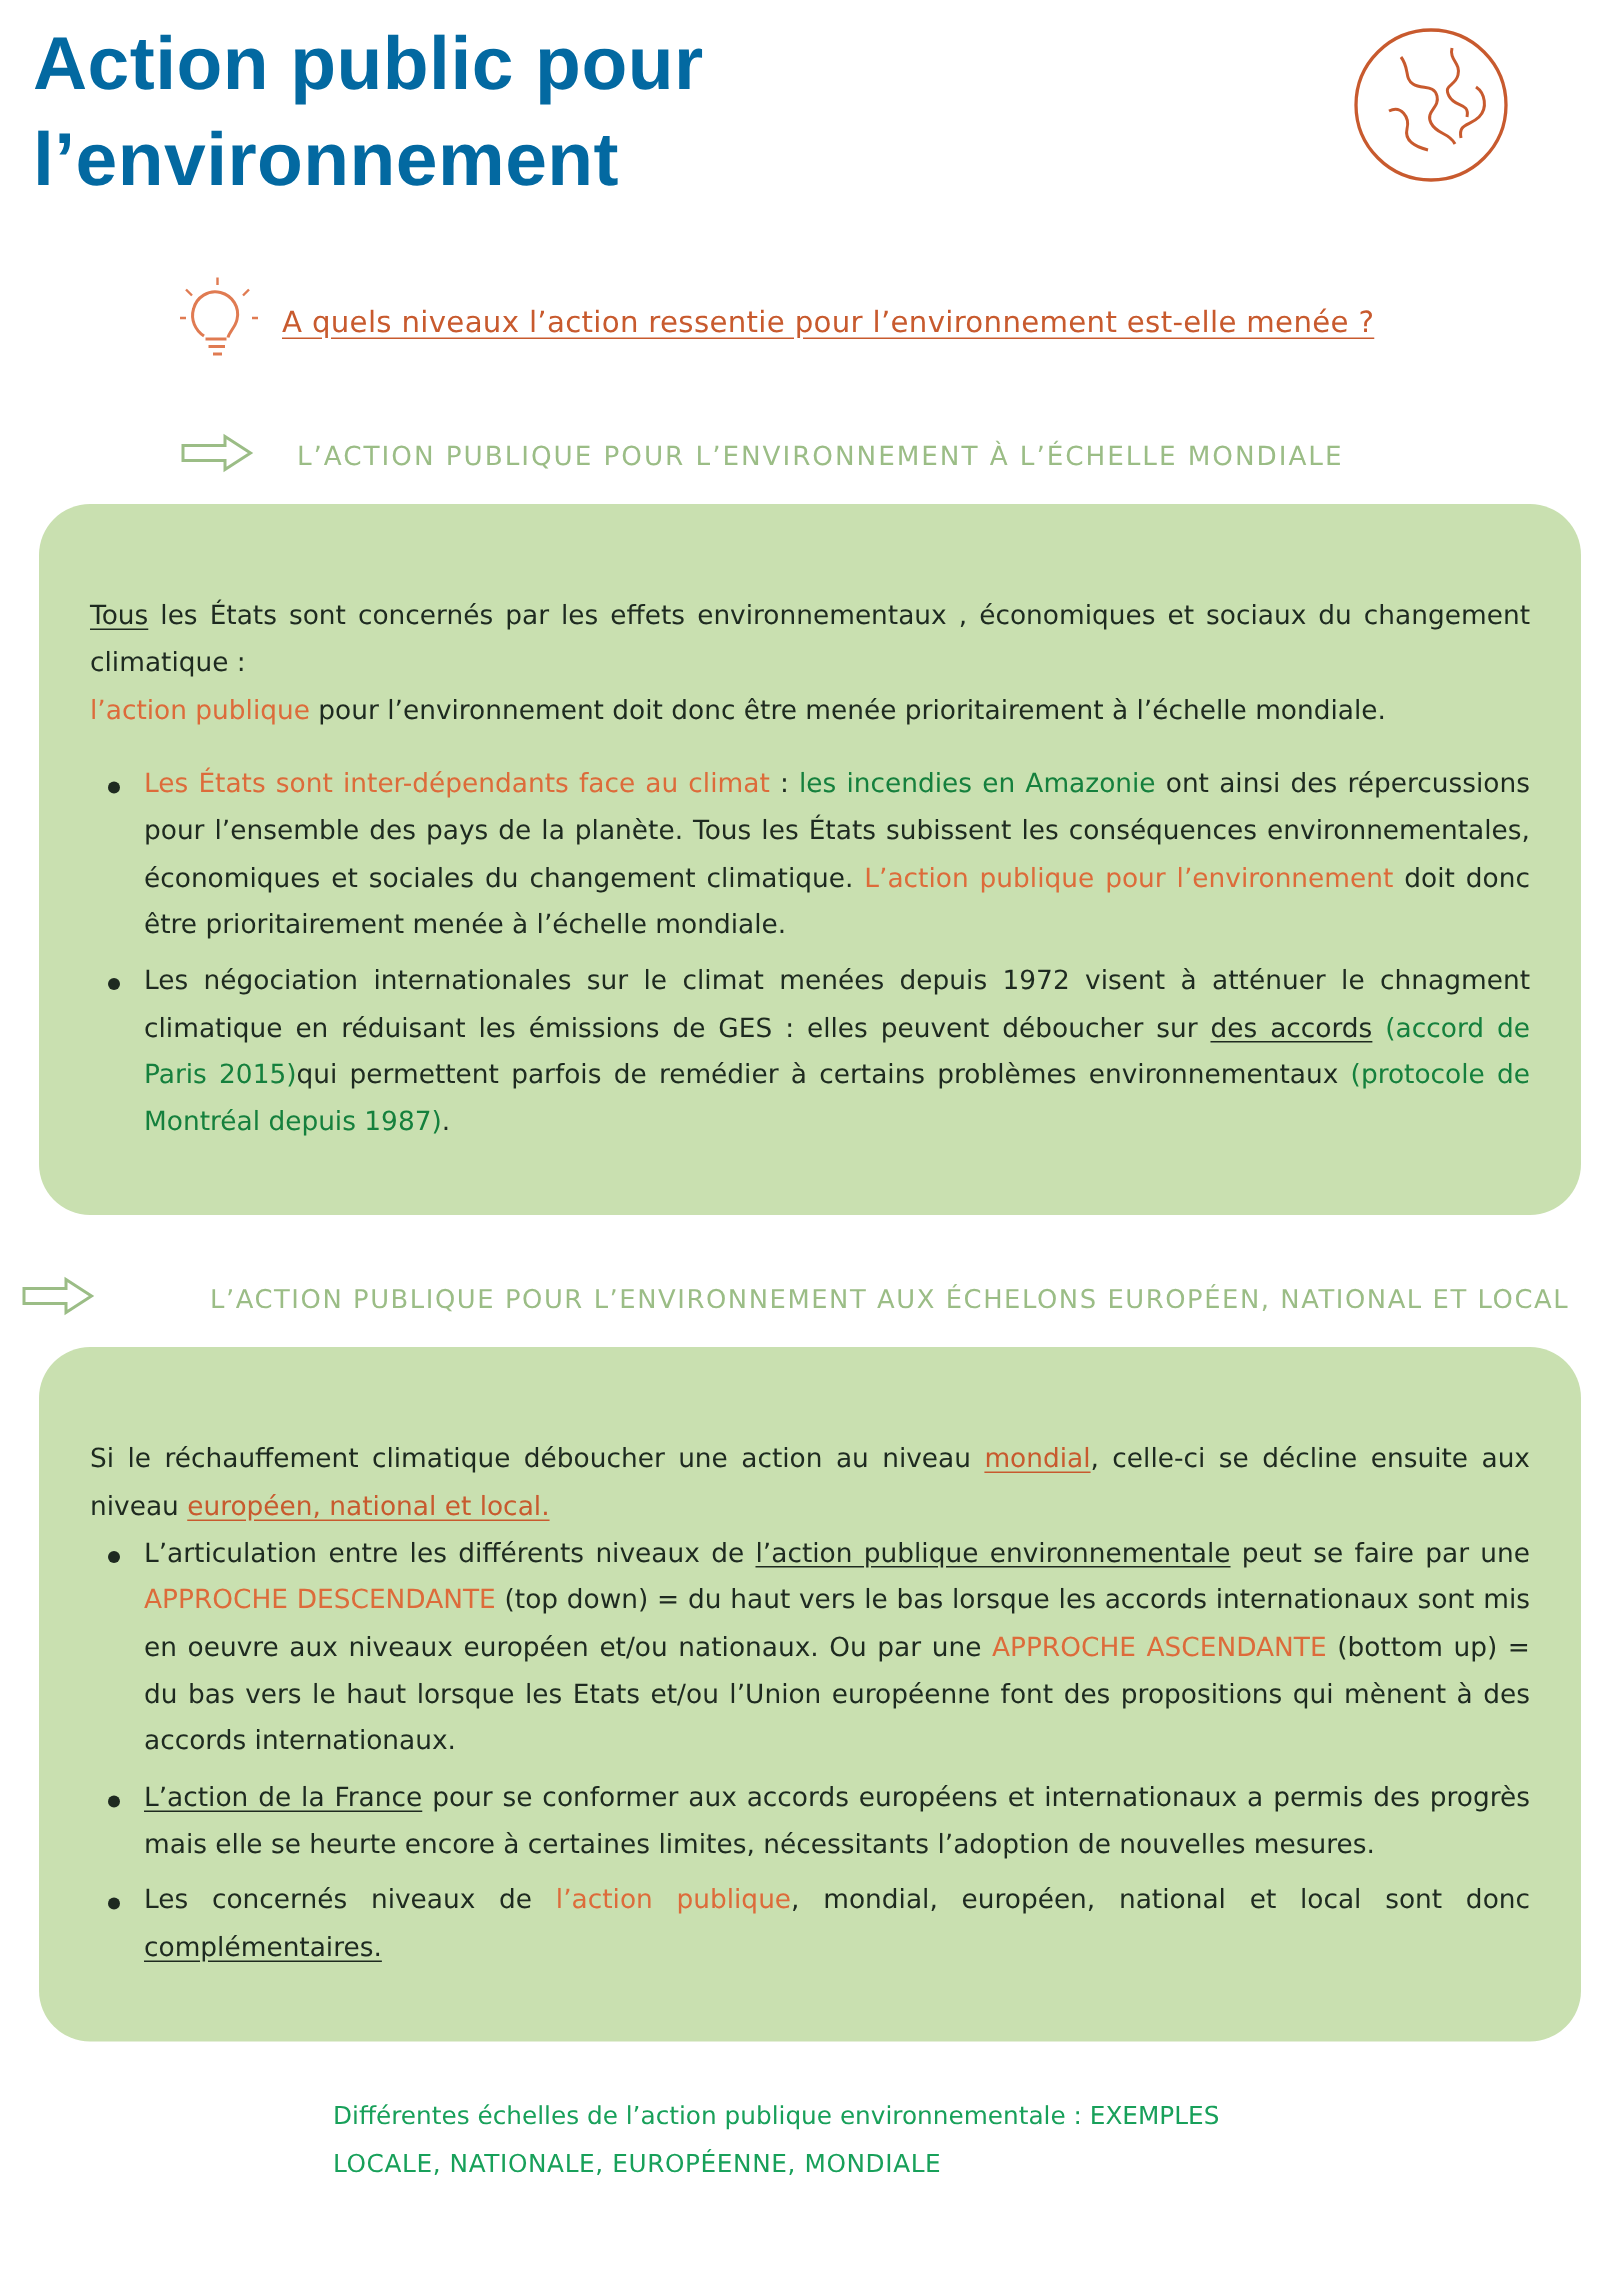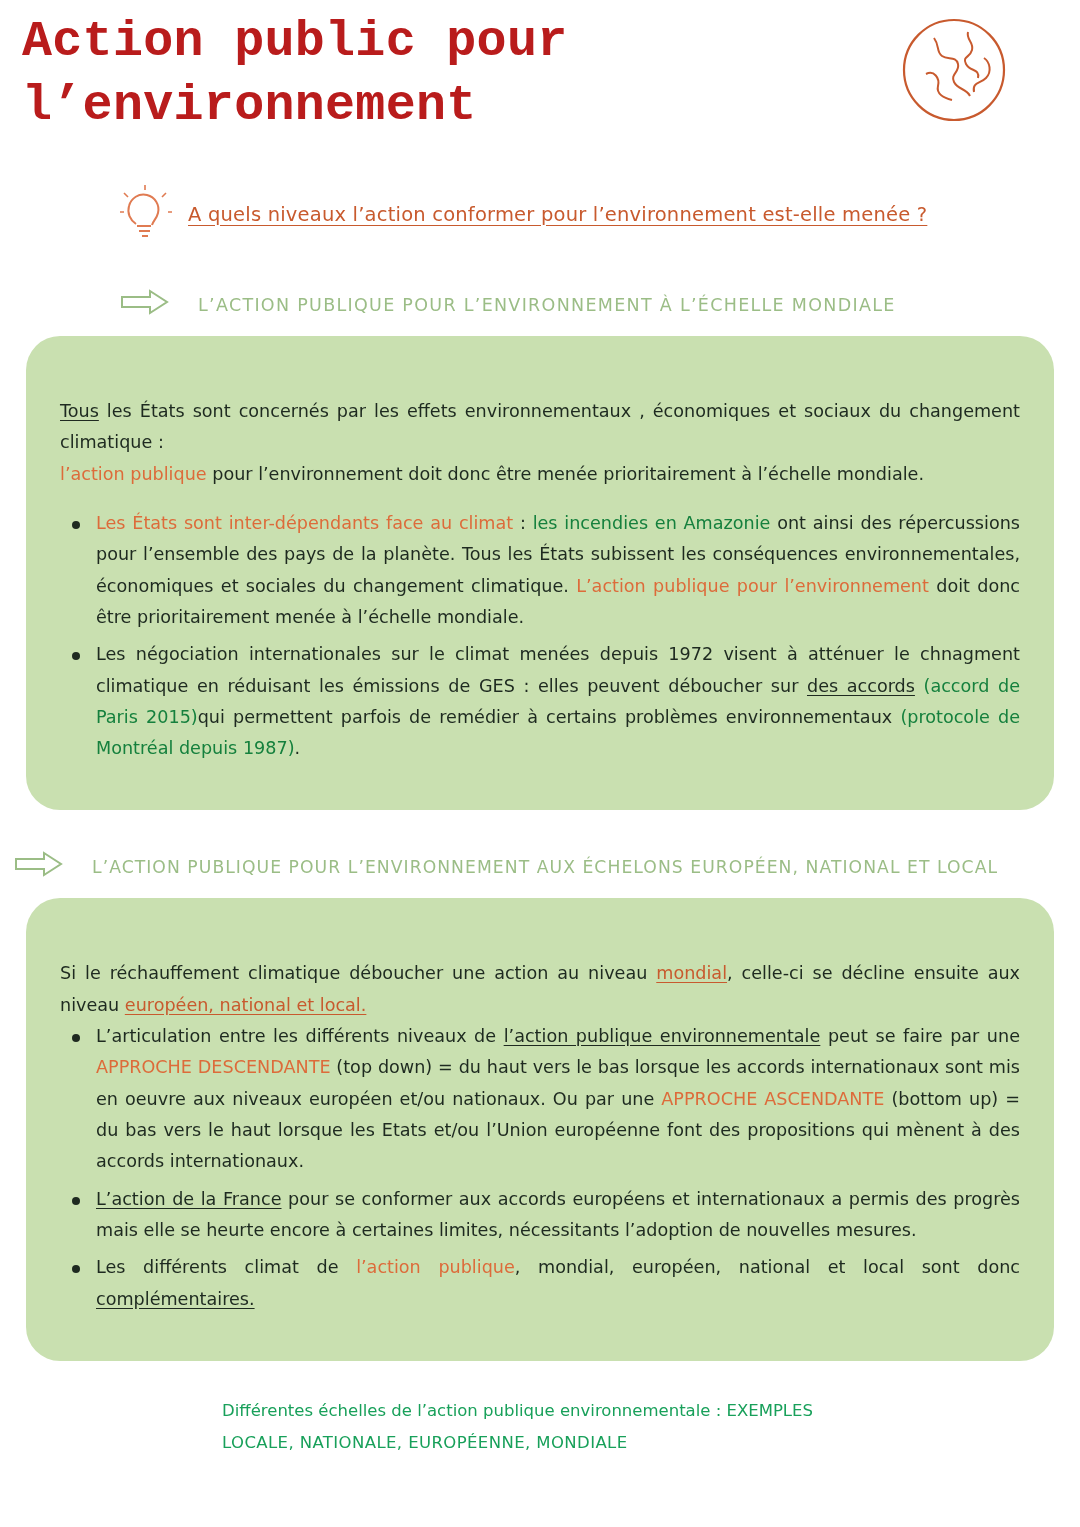--- a/index.html
+++ b/index.html
@@ -23,23 +23,23 @@
     padding: 0;
     box-sizing: border-box;
   }
 
   
   .title-block {
     position: relative;
     padding: 10px 0 0 22px;
   }
   .doc-title {
-    font-family: Liberation Mono, monospace;
+    font-family: Liberation Sans, sans-serif;
     font-weight: bold;
-    color: #b91c1c;
+    color: #0369a1;
     font-size: 50px;
     line-height: 1.28;
     letter-spacing: 0.3px;
     margin: 0;
     max-width: 760px;
   }
   .globe-icon {
     position: absolute;
     top: 14px;
     right: 70px;
@@ -69,21 +69,21 @@
   }
   .arrow-row.indent { margin: 44px 0 0 120px; }
   .arrow-row.flush  { margin: 40px 0 0 14px; }
   .section-heading {
     color: #9bbd86;
     font-size: 17.5px;
     letter-spacing: 1.3px;
     text-transform: uppercase;
     white-space: nowrap;
   }
-  .section-heading.wide { font-size: 17.2px; letter-spacing: 1.05px; }
+  .section-heading.wide { font-size: 17.2px; letter-spacing: 1.05px; margin-left: 48px; }
 
   
   .card {
     background: #c9e0b0;
     border-radius: 34px;
     margin: 14px 26px 0 26px;
     padding: 60px 34px 40px 34px;
     box-sizing: border-box;
   }
   .card p, .card li {
@@ -150,21 +150,21 @@
   <div class="question-row">
     <span class="bulb-icon">
       <svg width="52" height="56" viewBox="0 0 52 56" fill="none">
         <path d="M16 40c-6-4-9-11-7-18 2-8 10-13 18-11 8 2 13 10 11 18-1 5-5 8-6 12" stroke="#e07b52" stroke-width="2" fill="none"></path>
         <path d="M17 42h14" stroke="#e07b52" stroke-width="2"></path>
         <path d="M19 47h11" stroke="#e07b52" stroke-width="2"></path>
         <path d="M22 52h6" stroke="#e07b52" stroke-width="2"></path>
         <path d="M25 6V1M8 13L4 9M42 13l4-4M4 28H0M48 28h4" stroke="#e07b52" stroke-width="1.6"></path>
       </svg>
     </span>
-    <span class="question-text">A quels niveaux l’action conformer pour l’environnement est-elle menée ?</span>
+    <span class="question-text">A quels niveaux l’action ressentie pour l’environnement est-elle menée ?</span>
   </div>
 
   <div class="arrow-row indent">
     <span>
       <svg width="50" height="30" viewBox="0 0 50 30" fill="none">
         <path d="M2 9h28V3l17 11-17 11v-6H2z" stroke="#9bbd86" stroke-width="2" fill="none"></path>
       </svg>
     </span>
     <span class="section-heading">L’ACTION PUBLIQUE POUR L’ENVIRONNEMENT À L’ÉCHELLE MONDIALE</span>
   </div>
@@ -198,21 +198,21 @@
       <span>Si le réchauffement climatique déboucher une action au niveau </span><span class="orange-u">mondial</span><span>, celle-ci se décline ensuite aux niveau </span><span class="orange-u">européen, national et local.</span>
     </p>
     <ul>
       <li>
         <span>L’articulation entre les différents niveaux de </span><span class="u">l’action publique environnementale</span><span> peut se faire par une </span><span class="orange">APPROCHE DESCENDANTE</span><span> (top down) = du haut vers le bas lorsque les accords internationaux sont mis en oeuvre aux niveaux européen et/ou nationaux. Ou par une </span><span class="orange">APPROCHE ASCENDANTE</span><span> (bottom up) = du bas vers le haut lorsque les Etats et/ou l’Union européenne font des propositions qui mènent à des accords internationaux.</span>
       </li>
       <li>
         <span class="u">L’action de la France</span><span> pour se conformer aux accords européens et internationaux a permis des progrès mais elle se heurte encore à certaines limites, nécessitants l’adoption de nouvelles mesures.</span>
       </li>
       <li>
-        <span>Les différents climat de </span><span class="orange">l’action publique</span><span>, mondial, européen, national et local sont donc </span><span class="u">complémentaires.</span>
+        <span>Les concernés niveaux de </span><span class="orange">l’action publique</span><span>, mondial, européen, national et local sont donc </span><span class="u">complémentaires.</span>
       </li>
     </ul>
   </div>
 
   <div class="examples">
     <div>Différentes échelles de l’action publique environnementale : EXEMPLES</div>
     <div class="caps">LOCALE, NATIONALE, EUROPÉENNE, MONDIALE</div>
 
   </div>
 

